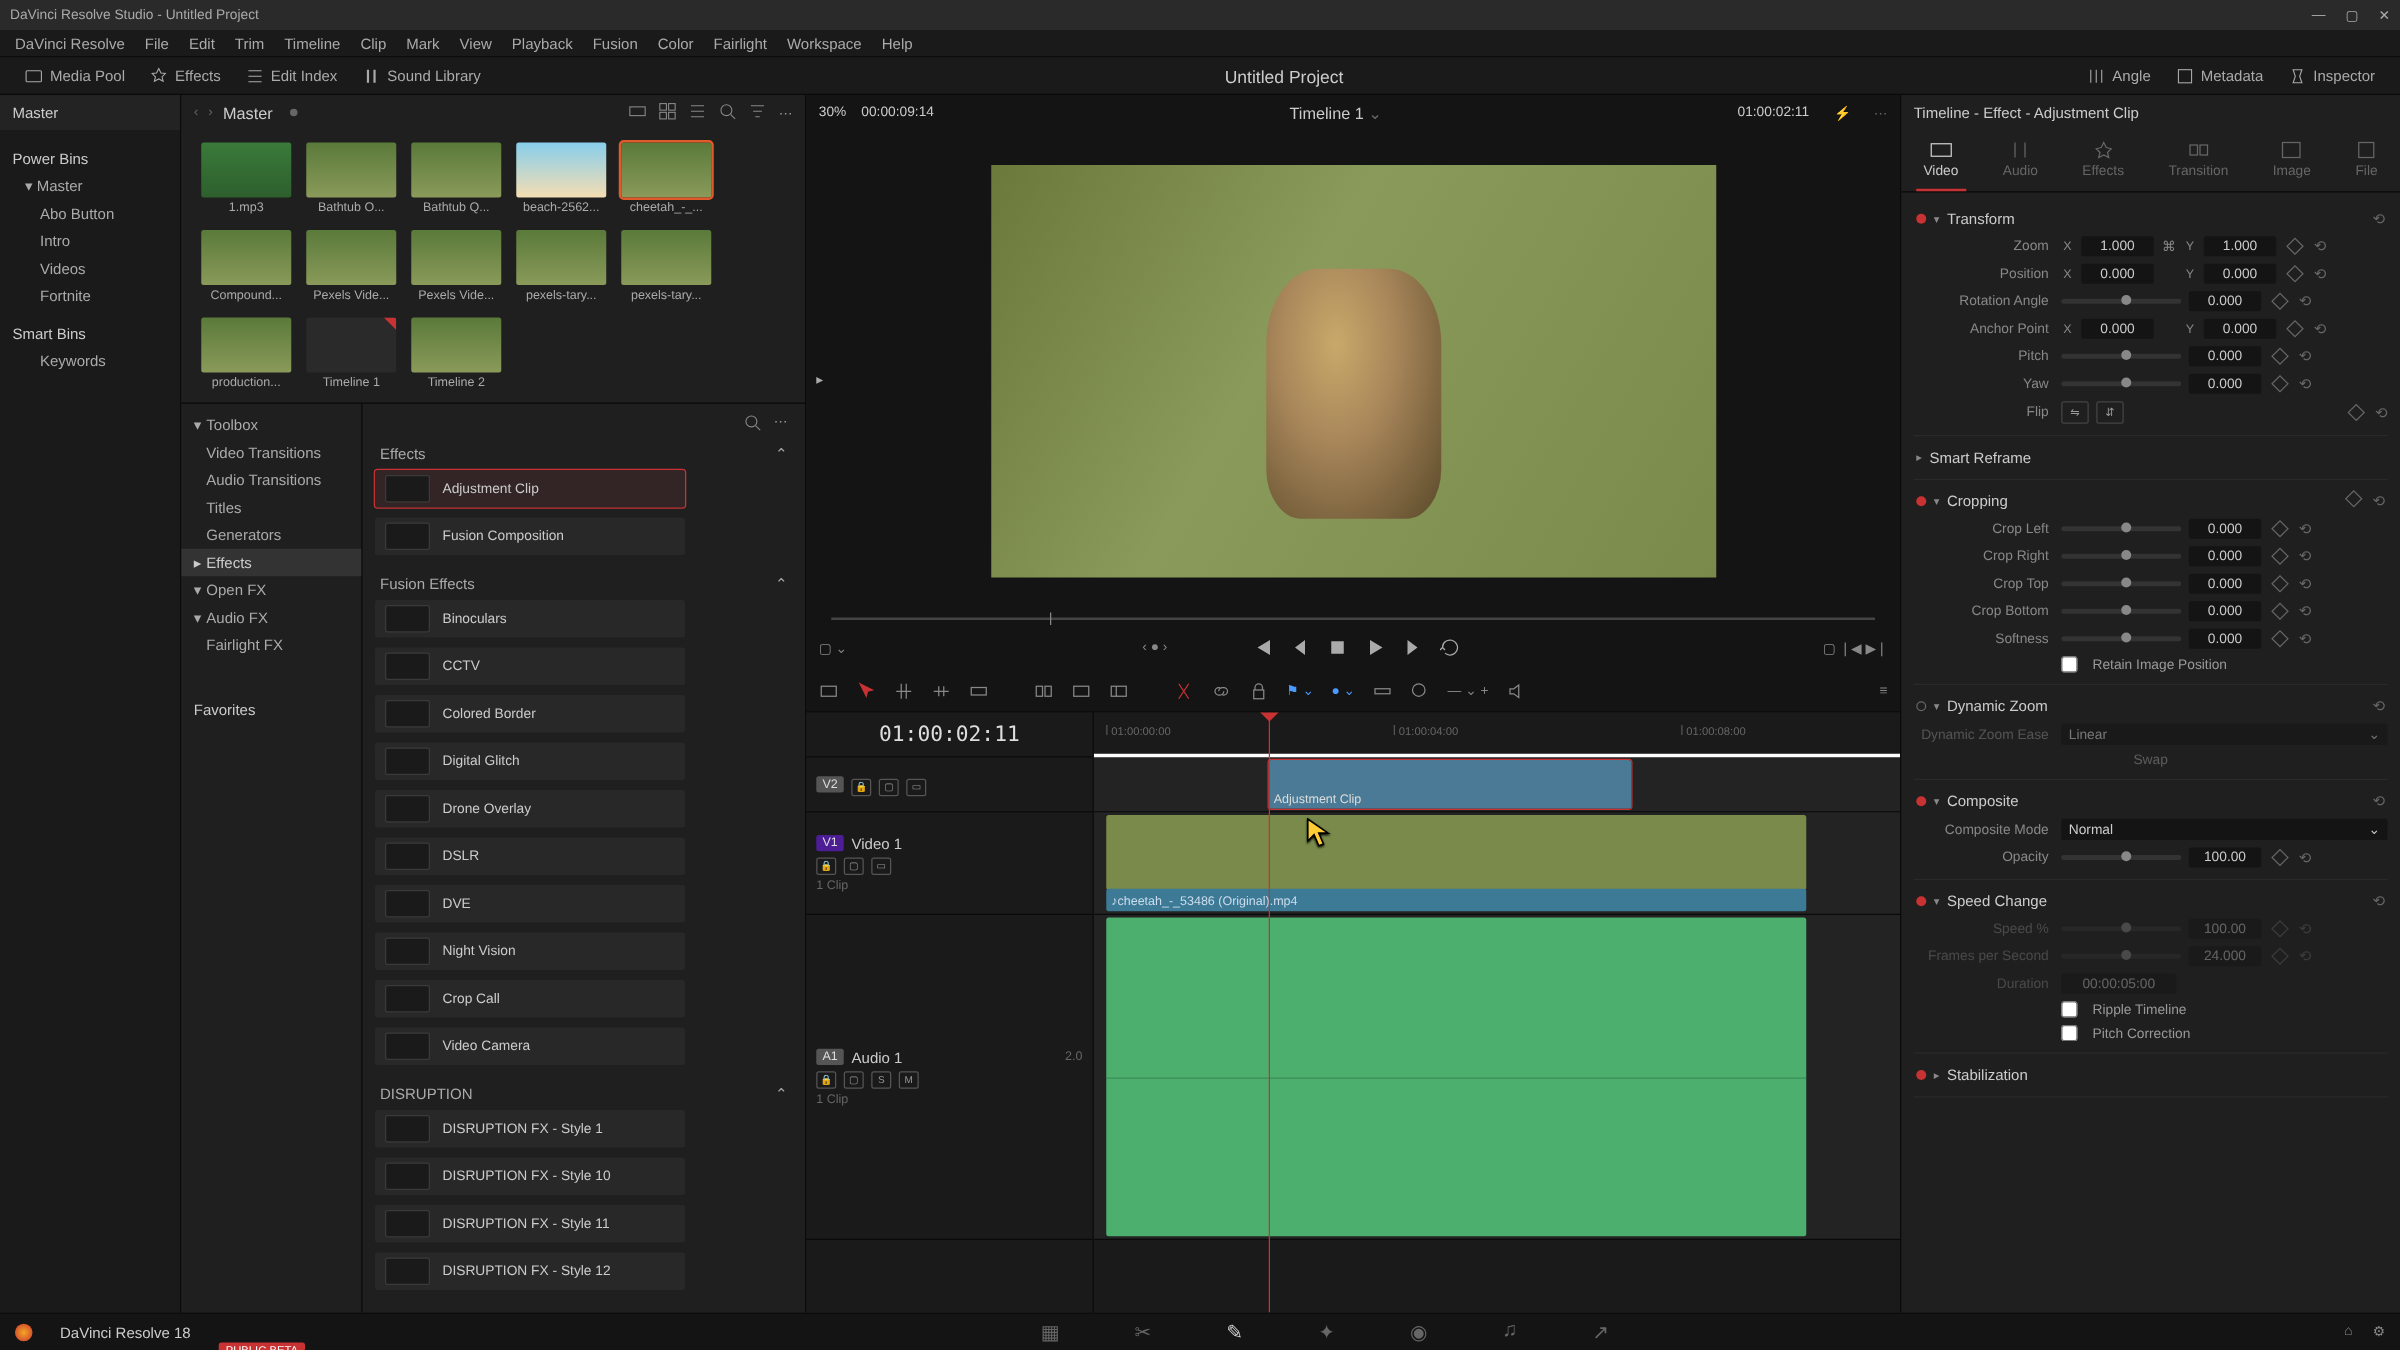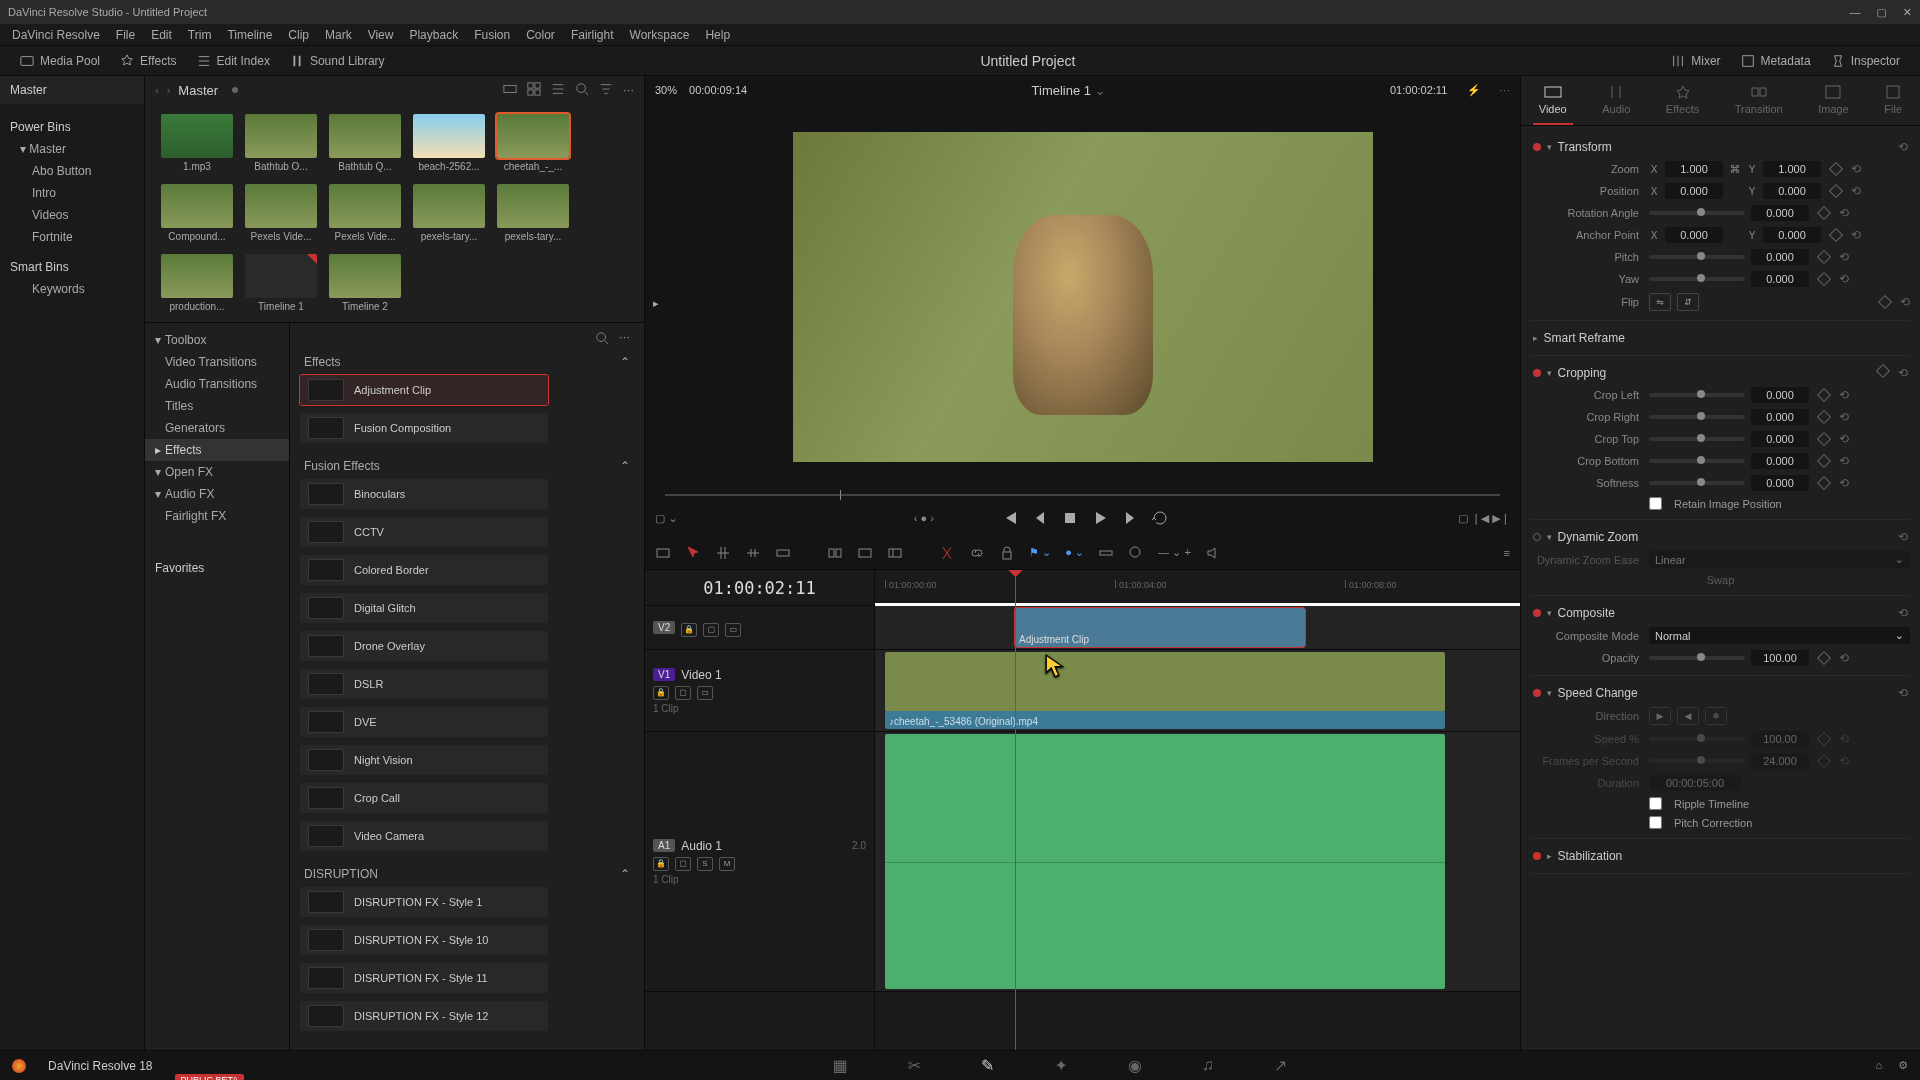--- a/index.html
+++ b/index.html
@@ -206,21 +206,21 @@
       <svg viewBox="0 0 16 16">
         <path d="M5 2v12M11 2v12" stroke-width="2"></path>
       </svg>
       <span>Sound Library</span>
     </span>
   <span class="project-title">Untitled Project</span>
   <span class="tb-btn">
       <svg viewBox="0 0 16 16">
         <path d="M3 2v12M8 2v12M13 2v12"></path>
       </svg>
-      <span>Mixer</span>
+      <span>Angle</span>
     </span>
   <span class="tb-btn">
       <svg viewBox="0 0 16 16">
         <rect x="2" y="2" width="12" height="12"></rect>
       </svg>
       <span>Metadata</span>
     </span>
   <span class="tb-btn">
       <svg viewBox="0 0 16 16">
         <path d="M4 2h8l-2 6 2 6H4l2-6z"></path>
@@ -601,20 +601,21 @@
           <div class="clip name-strip" style="left:10px;width:560px">♪ <span>cheetah_-_53486 (Original).mp4</span></div>
         </div>
         <div class="track a1">
           <div class="clip aud" style="left:10px;width:560px"></div>
         </div>
       </div>
     </div>
   </div>
 
   <div class="inspector">
+    <div class="ins-header">Timeline - Effect - Adjustment Clip</div>
     <div class="ins-tabs">
       <div class="ins-tab active"><svg viewBox="0 0 18 16">
             <rect x="1" y="3" width="16" height="10"></rect>
           </svg><span>Video</span></div>
       <div class="ins-tab"><svg viewBox="0 0 18 16">
             <path d="M5 2v12M13 2v12"></path>
           </svg><span>Audio</span></div>
       <div class="ins-tab"><svg viewBox="0 0 18 16">
             <path d="M9 2l2 4 4 1-3 3 1 4-4-2-4 2 1-4-3-3 4-1z"></path>
           </svg><span>Effects</span></div>
@@ -808,26 +809,20 @@
 
       <div class="ins-section">
         <div class="ins-section-title">
             <span class="dot"></span>
             <span class="chev">▾</span>
             <span>Speed Change</span>
             <span class="reset">
               <span class="ins-reset">⟲</span>
             </span>
           </div>
-        <div class="ins-row" style="opacity:.6">
-            <span class="ins-label">Direction</span>
-            <span class="ins-flip-btn">▶</span>
-            <span class="ins-flip-btn">◀</span>
-            <span class="ins-flip-btn">❄</span>
-          </div>
         <div class="ins-row" style="opacity:.4">
             <span class="ins-label">Speed %</span>
             <span class="ins-slider"></span>
             <span class="ins-value">100.00</span>
             <span class="ins-kf"></span>
             <span class="ins-reset">⟲</span>
           </div>
         <div class="ins-row" style="opacity:.4">
             <span class="ins-label">Frames per Second</span>
             <span class="ins-slider"></span>

